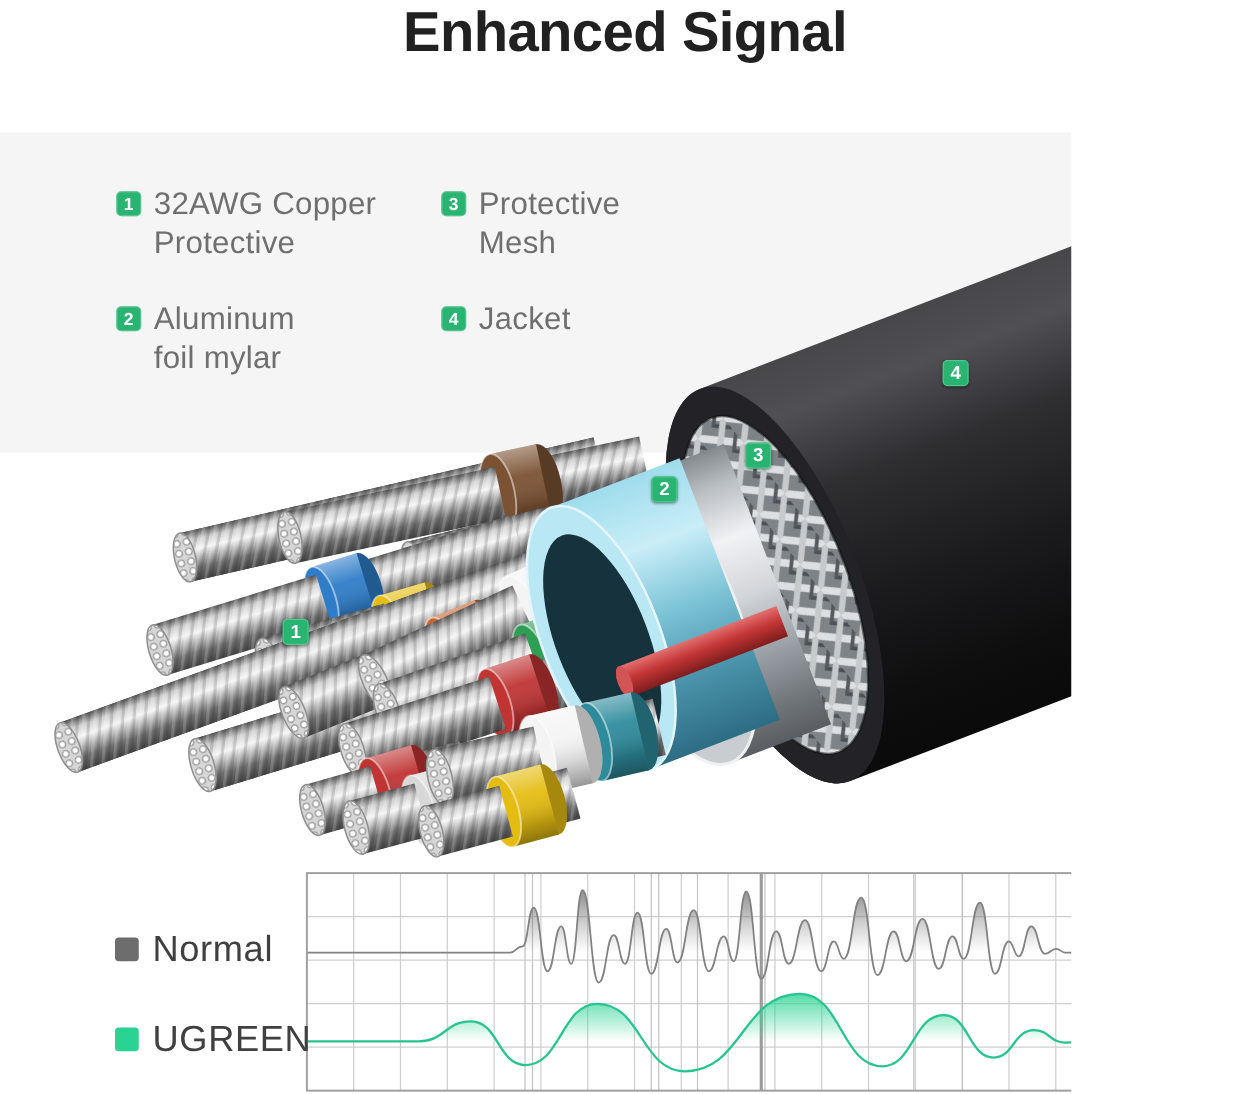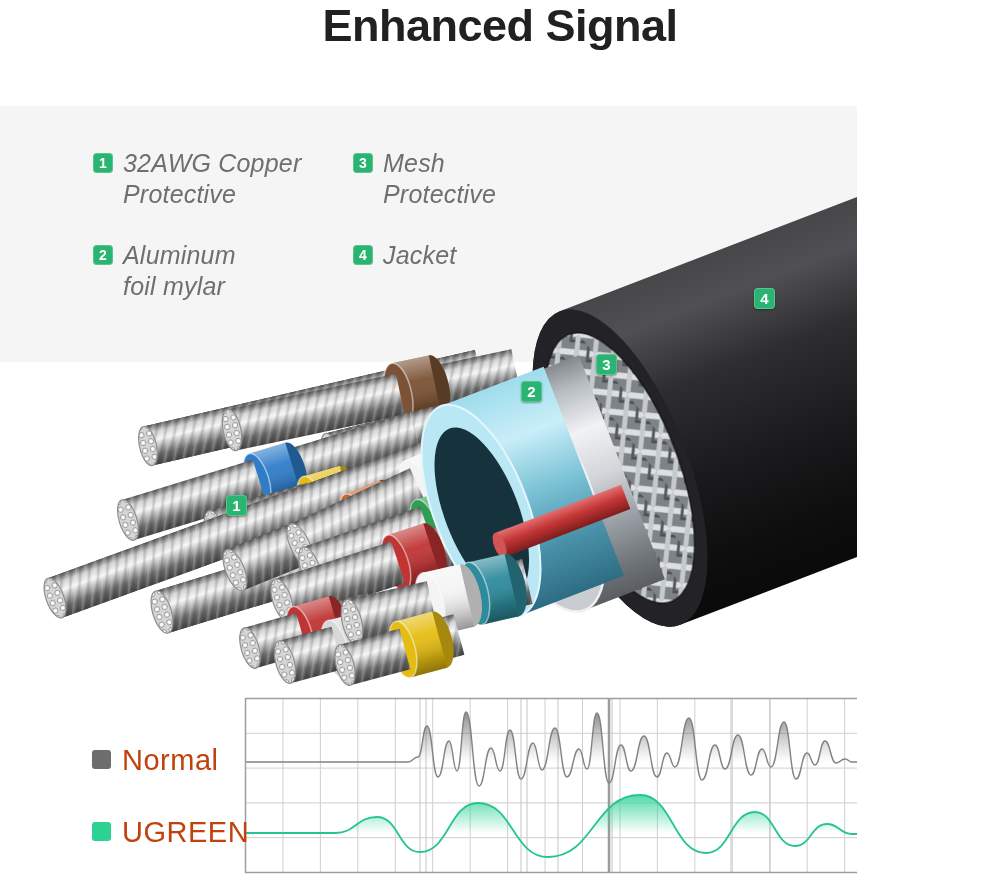--- a/index.html
+++ b/index.html
@@ -6,29 +6,29 @@
   .stage{position:relative;width:857px;height:875px;background:#ffffff;overflow:hidden;
          font-family:"Liberation Sans",sans-serif;}
   .band{position:absolute;left:0;top:106px;width:1000px;height:256px;background:#f5f5f6;z-index:1;}
   #scene{position:absolute;left:0;top:0;z-index:2;pointer-events:none;}
   .title{position:absolute;left:0;top:-2px;width:1000px;text-align:center;z-index:3;
          font-size:45px;font-weight:bold;letter-spacing:-0.5px;color:#212121;line-height:56px;}
   .feature{position:absolute;z-index:3;}
   .badge{position:absolute;width:20px;height:20px;border-radius:4px;background:#29b472;
          color:#fff;font-size:14px;font-weight:bold;line-height:20px;text-align:center;
          box-shadow:inset 0 0 0 1px rgba(255,255,255,.22);}
-  .ftext{position:absolute;font-size:25px;line-height:31px;color:#6f6f6f;letter-spacing:.2px;font-style:italic;}
+  .ftext{position:absolute;font-size:25px;line-height:31px;color:#6f6f6f;letter-spacing:.2px;}
   .marker{position:absolute;z-index:4;width:21px;height:21px;border-radius:4px;background:#29b472;
           color:#fff;font-size:15px;font-weight:bold;line-height:21px;text-align:center;
           box-shadow:0 1px 2px rgba(0,0,0,.35), inset 0 0 0 1px rgba(255,255,255,.22);}
   .legend-row{position:absolute;z-index:3;height:30px;}
   .swatch{position:absolute;left:0;top:3px;width:19px;height:19px;border-radius:3px;}
   .sw-normal{background:#6d6d6d;}
   .sw-ugreen{background:#2bd392;}
-  .legend-label{position:absolute;left:30px;top:-3px;font-size:29px;color:#c2410c;letter-spacing:.5px;}
+  .legend-label{position:absolute;left:30px;top:-3px;font-size:29px;color:#404040;letter-spacing:.5px;}
 </style>
 </head>
 <body>
 
 <div class="stage">
 
   <div class="title">Enhanced Signal</div>
 
   <div class="band"></div>
 
@@ -358,22 +358,22 @@
   <div class="feature">
     <span class="badge" style="left:93px;top:245px">2</span>
     <div class="ftext" style="left:123px;top:240px;width:210px">
       <div>Aluminum</div>
       <div>foil mylar</div>
     </div>
   </div>
   <div class="feature">
     <span class="badge" style="left:353px;top:153px">3</span>
     <div class="ftext" style="left:383px;top:148px;width:200px">
+      <div>Protective</div>
       <div>Mesh</div>
-      <div>Protective</div>
     </div>
   </div>
   <div class="feature">
     <span class="badge" style="left:353px;top:245px">4</span>
     <div class="ftext" style="left:383px;top:240px;width:200px">
       <div>Jacket</div>
     </div>
   </div>
 
   <div class="marker" style="left:226px;top:495px">1</div>

